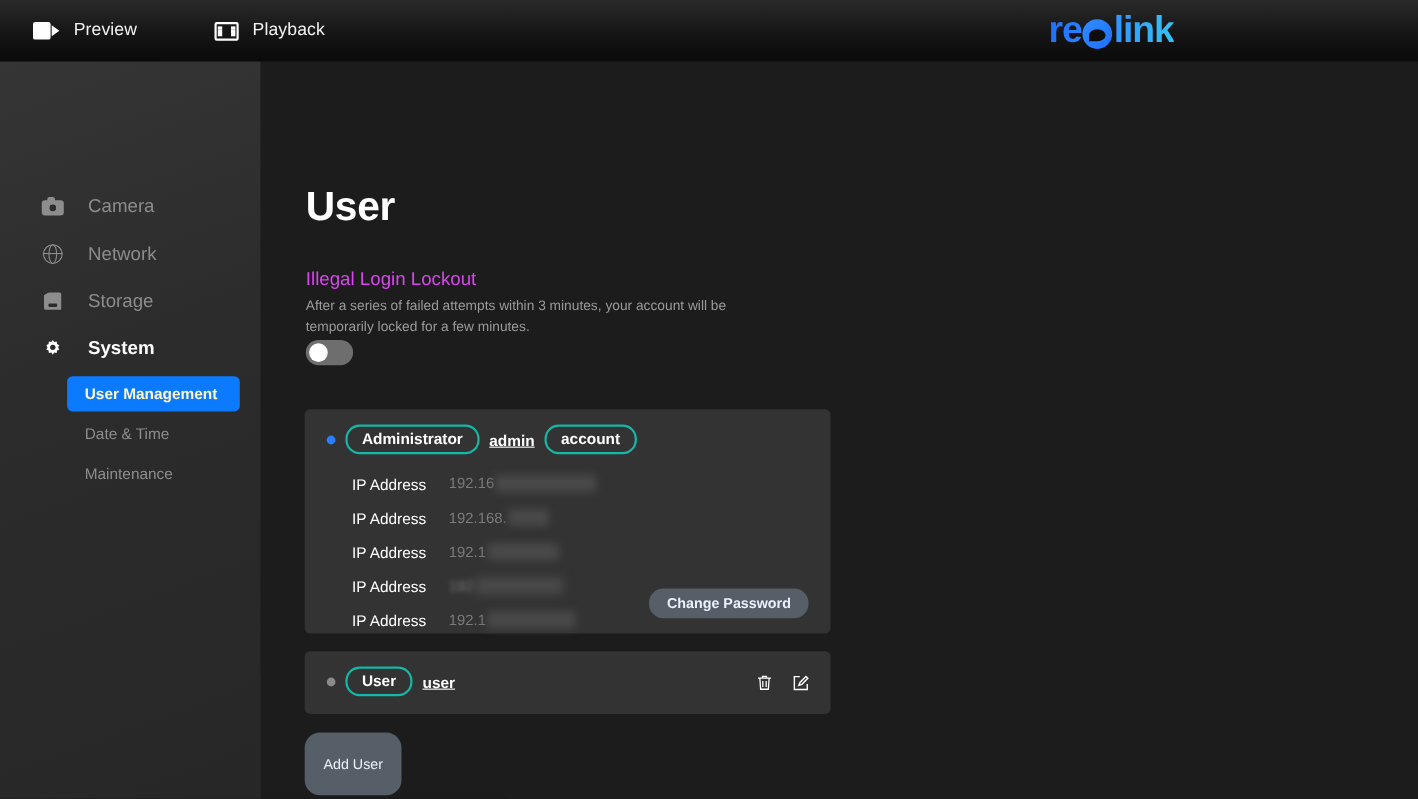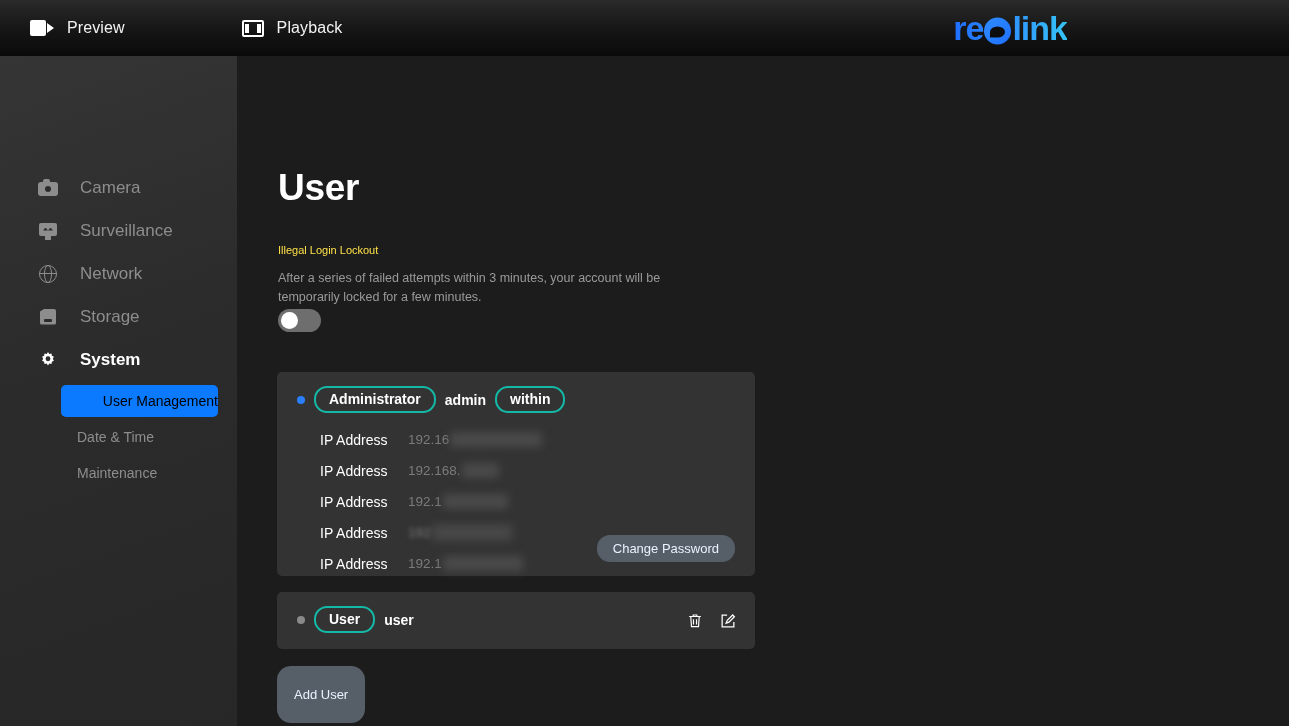--- a/index.html
+++ b/index.html
@@ -8,21 +8,21 @@
     background: #1c1c1c;
     font-family: "Liberation Sans", sans-serif;
     overflow: hidden;
   }
 
   
   .topbar {
     position: absolute; top: 0; left: 0;
     width: 1289px; height: 56px;
     background: linear-gradient(180deg, #2a2a2a 0%, #151515 55%, #0a0a0a 100%);
-    display: flex; align-items: center; gap: 47px;
+    display: flex; align-items: center;
   }
   .nav-tab {
     display: flex; align-items: center; gap: 13px;
     height: 56px; cursor: pointer;
   }
   .nav-tab.preview { margin-left: 30px; }
   .nav-tab.playback { margin-left: 70px; }
   .nav-tab .label {
     color: #f2f2f2; font-size: 16px; letter-spacing: .1px;
   }
@@ -140,35 +140,35 @@
   .ic-gear .g {
     position: absolute; left: 1px; top: 1px; width: 18px; height: 18px;
   }
 
   .submenu { margin-top: 2px; }
   .sub-item {
     height: 32px; margin: 4px 19px 4px 61px;
     display: flex; align-items: center; padding-left: 16px;
     border-radius: 5px; font-size: 14px; color: #8d8d8d; cursor: pointer;
   }
-  .sub-item.active { background: #0b7aff; color: #000000; font-weight: 400; justify-content: flex-end; }
+  .sub-item.active { background: #0b7aff; color: #fef9c3; font-weight: 700; }
 
   
   .main {
     position: absolute; left: 237px; top: 56px;
     width: 1052px; height: 558px;
     background: #1c1c1c;
   }
   .page-title {
     position: absolute; left: 41px; top: 111px;
     font-size: 37px; font-weight: 700; color: #ffffff; letter-spacing: -.3px;
   }
   .lockout-title {
     position: absolute; left: 41px; top: 188px;
-    font-size: 11px; color: #fde047;
+    font-size: 17px; color: #d946ef;
   }
   .lockout-desc {
     position: absolute; left: 41px; top: 213px; width: 440px;
     font-size: 12.5px; color: #9a9a9a; line-height: 19px;
   }
   .switch {
     position: absolute; left: 41px; top: 253px;
     width: 43px; height: 23px; border-radius: 12px;
     background: #6e6e6e; cursor: pointer;
   }
@@ -189,21 +189,21 @@
     padding: 14px 0 0 20px;
   }
   .dot { width: 8px; height: 8px; border-radius: 50%; flex: 0 0 8px; }
   .dot.online  { background: #2a7fff; }
   .dot.offline { background: #8a8a8a; }
   .pill {
     border: 2px solid #14b8a6; border-radius: 13px;
     padding: 4px 13px; font-size: 14px; font-weight: 700; color: #ffffff;
     line-height: 15px;
   }
-  .uname { font-size: 14px; font-weight: 700; color: #ffffff; }
+  .uname { font-size: 14px; font-weight: 700; color: #ffffff; text-decoration: underline; }
 
   .ip-list { margin: 11px 0 0 0; }
   .ip-row {
     display: flex; align-items: center; gap: 12px;
     height: 31px; padding-left: 20px; margin-left: 23px;
   }
   .ip-label { font-size: 14px; color: #ffffff; width: 76px; }
   .ip-value {
     font-size: 13.5px; color: #7b7b7b; position: relative;
     filter: blur(0px); white-space: nowrap;
@@ -213,21 +213,21 @@
     background: #4a4a4a; filter: blur(4px); margin-left: 1px; border-radius: 2px;
   }
   .ip-value.soft { filter: blur(2.2px); }
 
   .btn {
     background: #565e68; border: none; border-radius: 13px;
     color: #eaf2ff; font-size: 13px; padding: 6px 16px;
     cursor: pointer; font-family: "Liberation Sans", sans-serif;
   }
   .btn-change {
-    position: absolute; right: 20px; bottom: 14px;
+    position: absolute; right: 20px; bottom: 14px; font-weight: bold;
   }
   .btn-add {
     position: absolute; left: 40px; top: 610px;
     border-radius: 14px; padding: 21px 17px;
   }
 
   .card-actions {
     position: absolute; right: 18px; top: 50%; transform: translateY(-50%);
     display: flex; align-items: center; gap: 15px;
   }
@@ -274,28 +274,20 @@
 
     <div class="menu-item">
       <span class="mi-icon ic-camera">
         <span class="shell"></span>
           <span class="hump"></span>
           <span class="dot"></span>
       </span>
       <span class="mi-label">Camera</span>
     </div>
 
-    <div class="menu-item">
-      <span class="mi-icon ic-monitor">
-        <span class="screen"></span>
-          <span class="wave"></span>
-          <span class="stand"></span>
-      </span>
-      <span class="mi-label">Surveillance</span>
-    </div>
 
     <div class="menu-item">
       <span class="mi-icon ic-globe">
         <span class="ring"></span>
           <span class="mer"></span>
           <span class="par"></span>
       </span>
       <span class="mi-label">Network</span>
     </div>
 
@@ -340,21 +332,21 @@
 
   <div class="switch">
     <span class="knob"></span>
   </div>
 
   <div class="card admin">
     <div class="card-head">
       <span class="dot online"></span>
       <span class="pill">Administrator</span>
       <span class="uname">admin</span>
-      <span class="pill">within</span>
+      <span class="pill">account</span>
     </div>
 
     <div class="ip-list">
       <div class="ip-row">
         <span class="ip-label">IP Address</span>
         <span class="ip-value"><span>192.16</span><span class="redact" style="width:92px"></span></span>
       </div>
       <div class="ip-row">
         <span class="ip-label">IP Address</span>
         <span class="ip-value"><span>192.168.</span><span class="redact" style="width:37px"></span></span>

